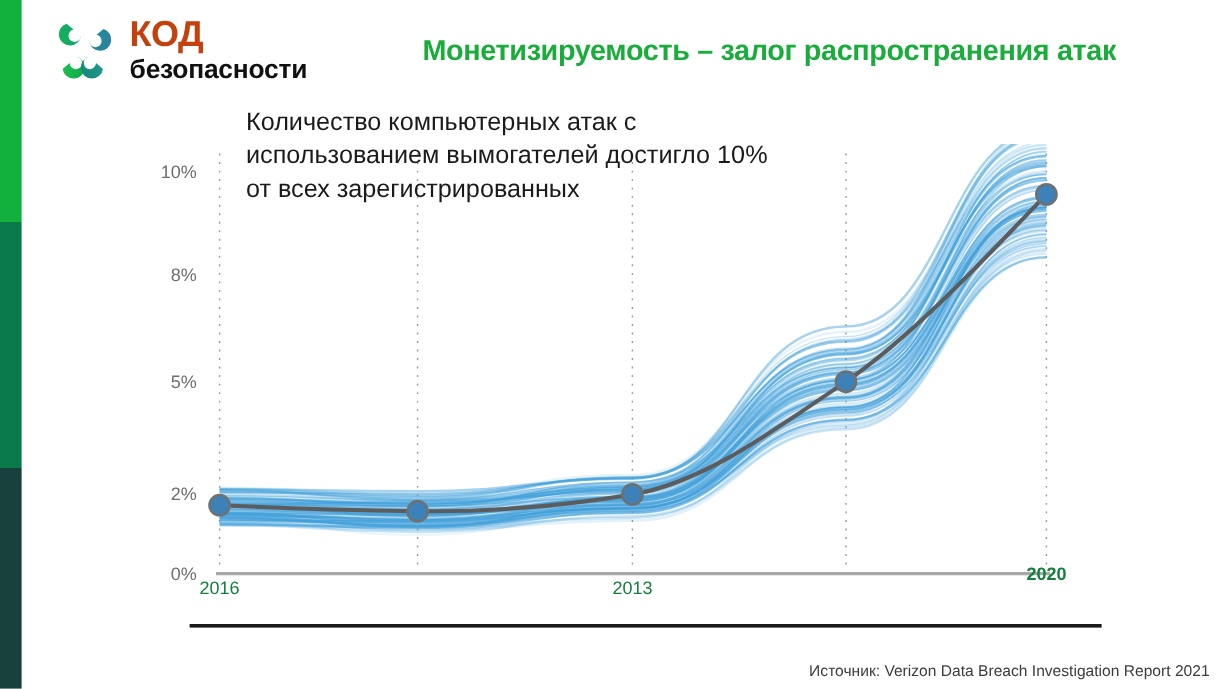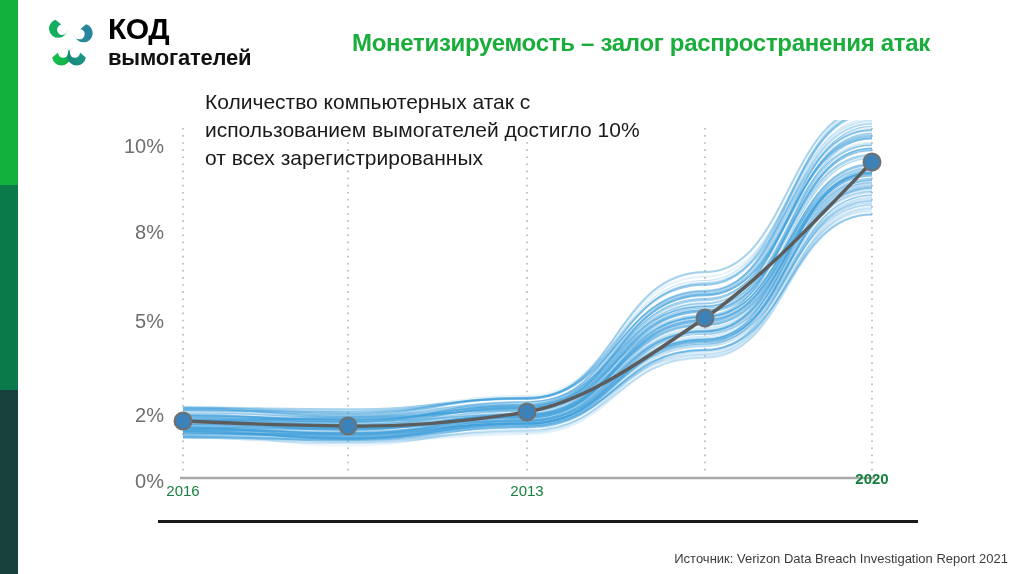--- a/index.html
+++ b/index.html
@@ -14,42 +14,42 @@
   #left-bar{position:absolute;left:0;top:0;width:18px;height:574px;}
   #left-bar .seg{width:100%;}
   #seg-top{height:185px;background:#12b03c;}
   #seg-mid{height:205px;background:#0b7a4b;}
   #seg-bot{height:184px;background:#17403d;}
 
   
   #logo-block{position:absolute;left:40px;top:12px;display:flex;align-items:center;gap:10px;}
   #logo-mark{width:58px;height:58px;flex:0 0 58px;}
   #logo-text{display:flex;flex-direction:column;line-height:1;}
-  #logo-word-1{font-size:30px;font-weight:bold;letter-spacing:-0.5px;color:#000000;}
+  #logo-word-1{font-size:30px;font-weight:bold;letter-spacing:-0.5px;color:#c2410c;}
   #logo-word-2{font-size:22px;font-weight:bold;letter-spacing:-0.2px;color:#111111;margin-top:3px;}
 
   
   #slide-title{
     position:absolute;left:352px;top:29px;width:640px;
     font-size:24px;font-weight:bold;color:#1aad3c;
     letter-spacing:-0.3px;line-height:1.15;
   }
 
   
   #callout{
     position:absolute;left:205px;top:88px;width:440px;
     font-size:21px;color:#1a1a1a;line-height:1.33;z-index:6;
   }
 
   
   #figure{position:absolute;left:118px;top:120px;width:800px;height:440px;}
   #plot-wrap{position:absolute;left:0;top:0;width:800px;height:390px;}
   #plot-svg{position:absolute;left:0;top:0;}
 
-  .ylab{position:absolute;font-size:20px;color:#6e6e6e;text-align:right;width:46px;}
+  .ylab{position:absolute;font-size:15px;color:#6e6e6e;text-align:right;width:46px;}
   .xlab{position:absolute;font-size:15px;color:#15803d;text-align:center;width:70px;}
 
   #fig-rule{position:absolute;left:40px;top:400px;width:760px;height:3px;background:#1a1a1a;}
   #fig-caption{position:absolute;left:40px;top:409px;font-size:18px;color:#1a1a1a;}
   #fig-caption b{font-weight:bold;}
   #fig-caption span.cap-rest{font-weight:normal;}
 
   #source-note{
     position:absolute;right:16px;bottom:8px;
     font-size:13px;color:#3c3c3c;
@@ -88,21 +88,21 @@
     <path d="M41 16 a16 16 0 1 0 0 27 a9 9 0 1 1 0 -14 z" fill="url(#gB)" transform="rotate(-50 31 30)"></path>
 
     <path d="M69 16 a16 16 0 1 1 0 27 a9 9 0 1 0 0 -14 z" fill="url(#gC)" transform="rotate(50 69 30)"></path>
 
     <path d="M31 57 a16 16 0 1 0 0 27 a9 9 0 1 1 0 -14 z" fill="url(#gA)" transform="rotate(-130 31 70)"></path>
 
     <path d="M69 57 a16 16 0 1 1 0 27 a9 9 0 1 0 0 -14 z" fill="url(#gD)" transform="rotate(130 69 70)"></path>
   </svg>
   <div id="logo-text">
     <div id="logo-word-1">КОД</div>
-    <div id="logo-word-2">вымогателей</div>
+    <div id="logo-word-2">безопасности</div>
   </div>
 </div>
 
 <div id="slide-title">Монетизируемость – залог распространения атак</div>
 
 <div id="callout">Количество компьютерных атак с использованием вымогателей достигло 10% от всех зарегистрированных</div>
 
 <div id="figure">
 
   <div id="plot-wrap">

